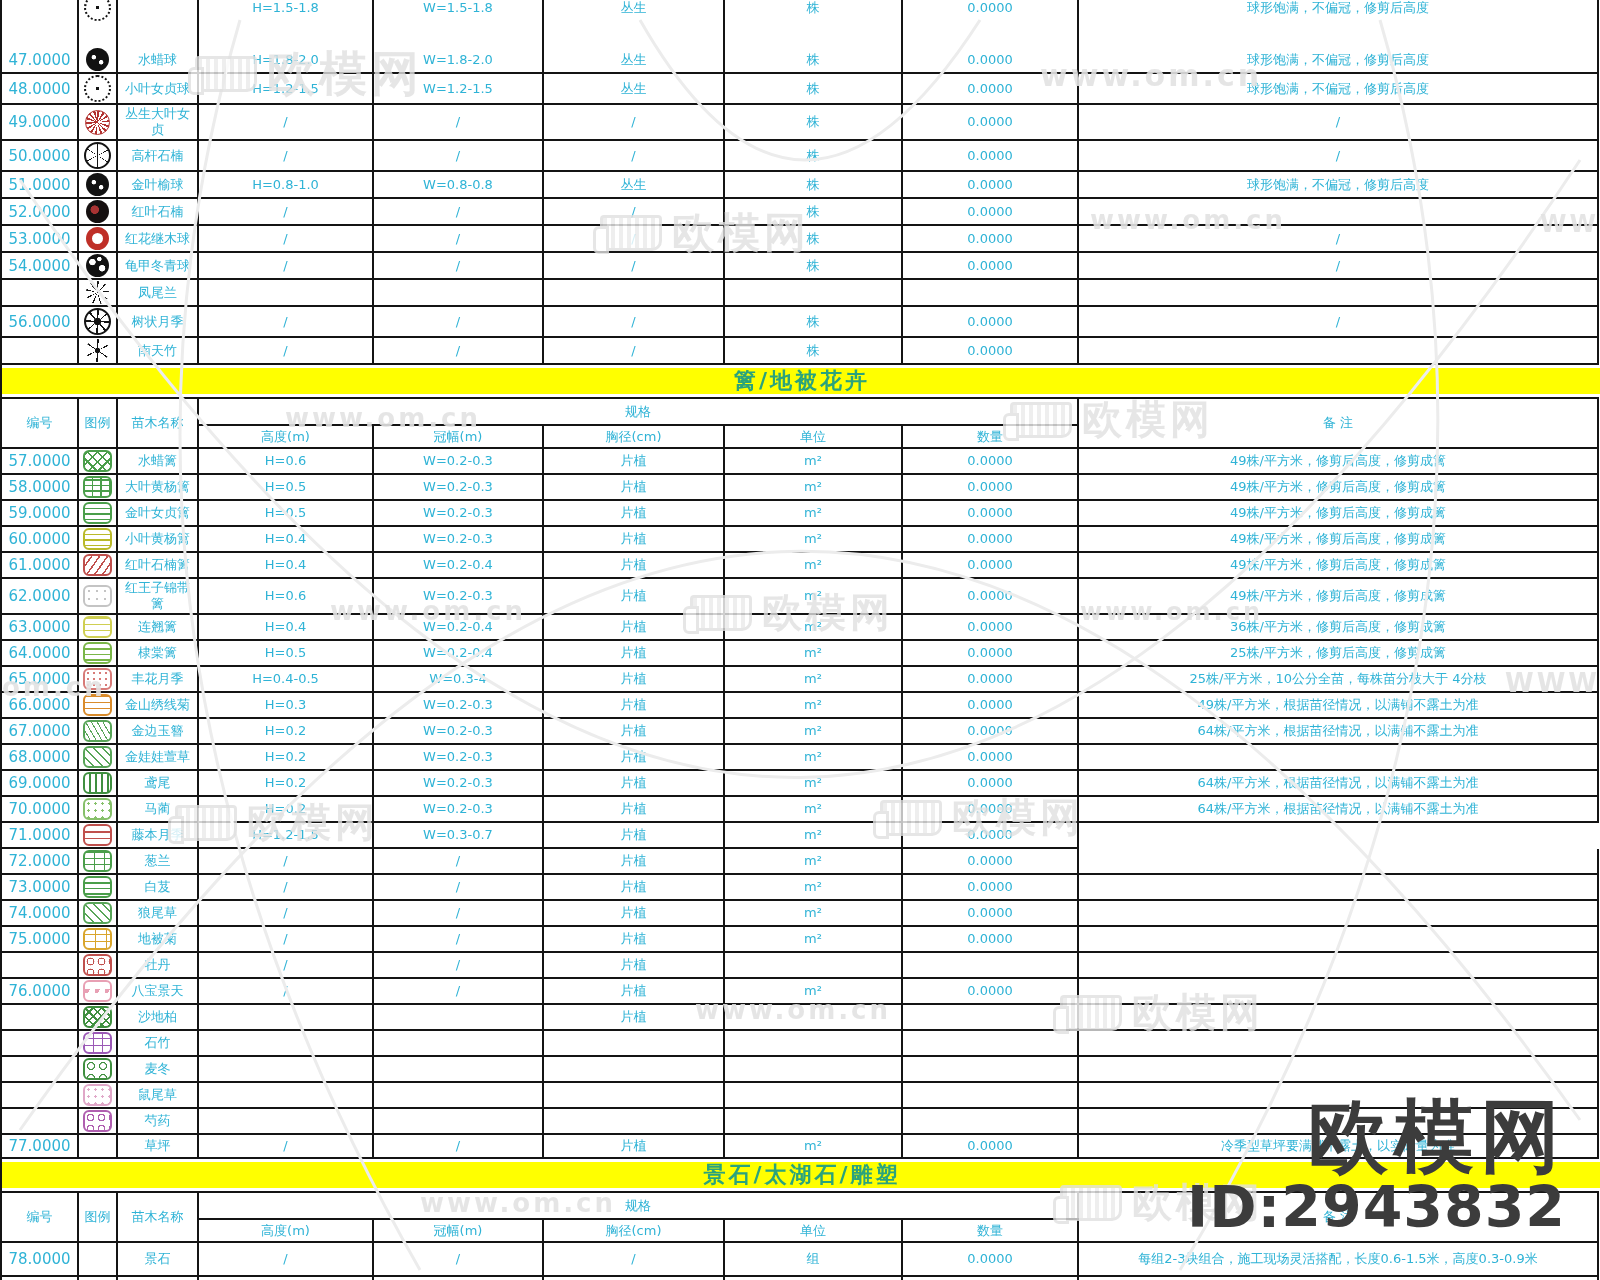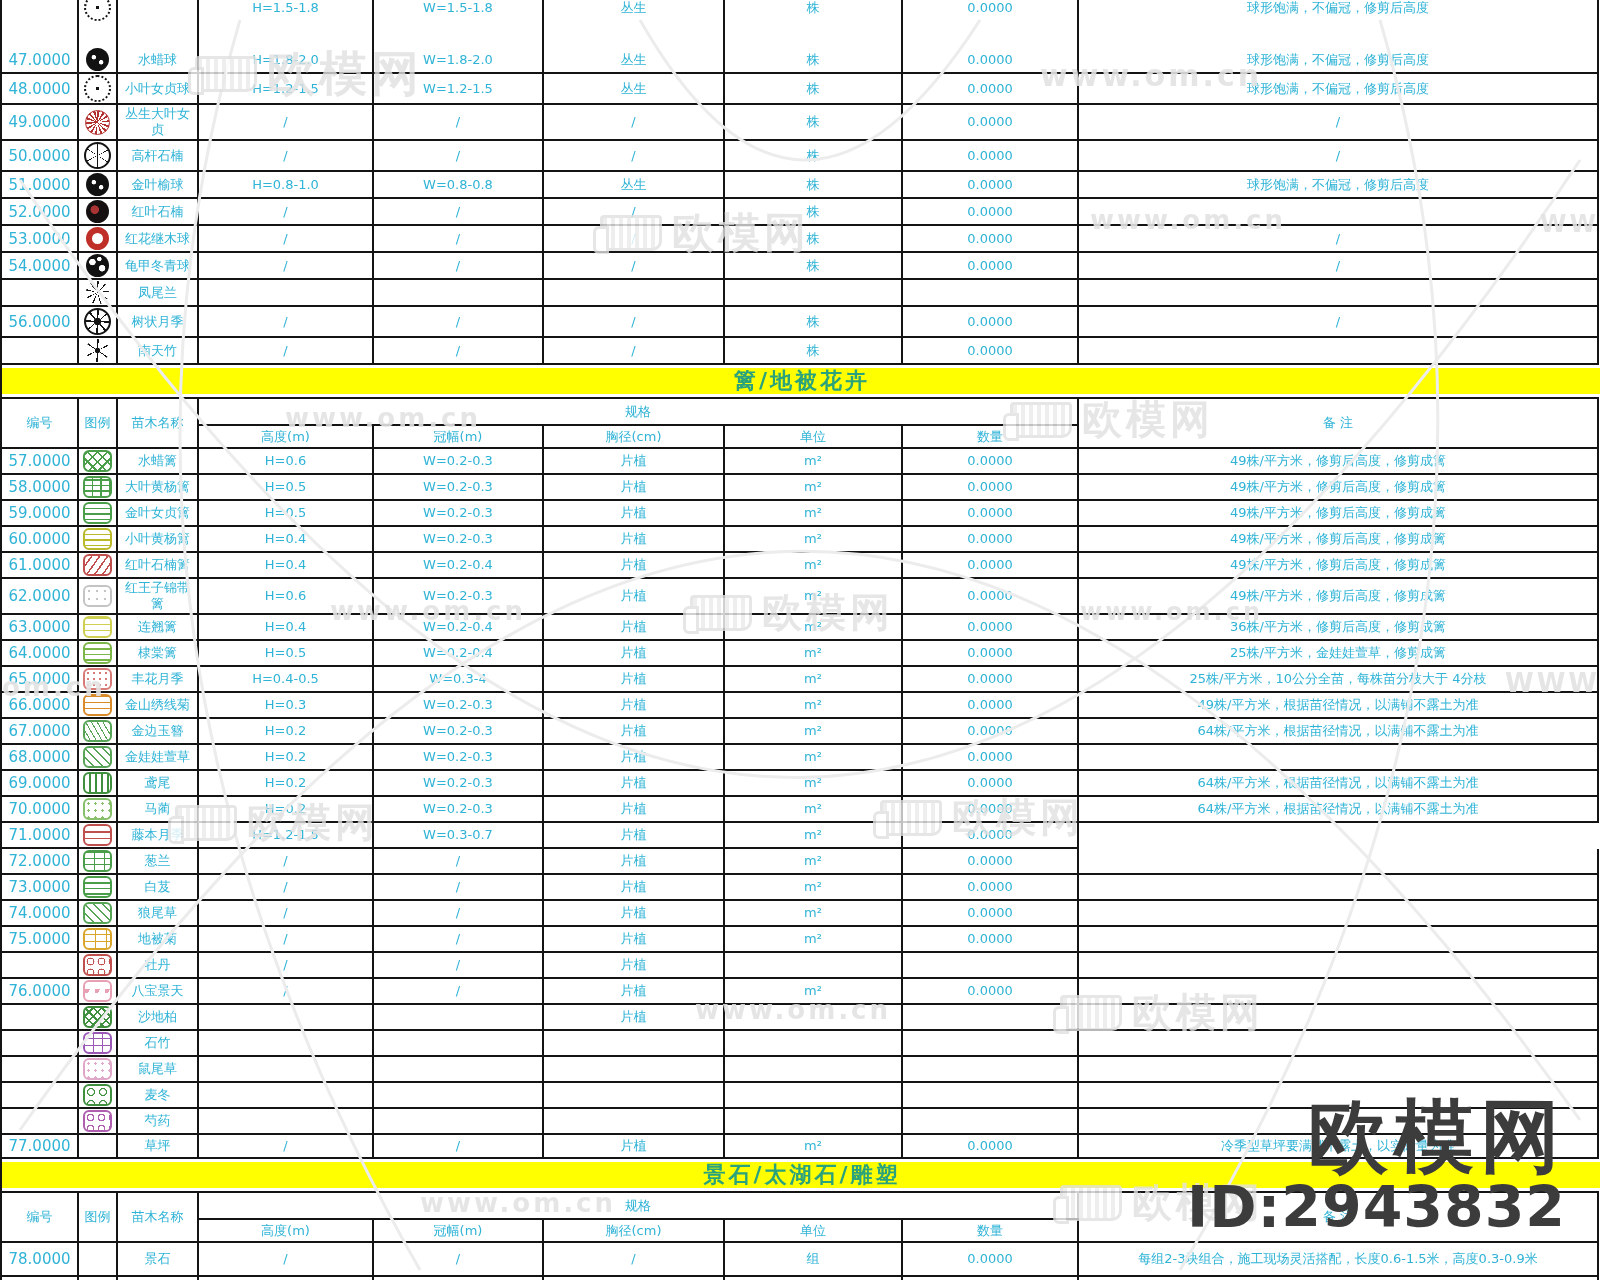--- a/index.html
+++ b/index.html
@@ -479,21 +479,21 @@
           <div class="c no">64.0000</div>
           <div class="c">
             <span class="licon" data-icon="hedge-lines-green-2"></span>
           </div>
           <div class="c">棣棠篱</div>
           <div class="c">H=0.5</div>
           <div class="c">W=0.2-0.4</div>
           <div class="c">片植</div>
           <div class="c">m²</div>
           <div class="c">0.0000</div>
-          <div class="c">25株/平方米，金娃娃萱草，修剪成篱</div>
+          <div class="c">25株/平方米，修剪后高度，修剪成篱</div>
         </div>
 
         <div class="row">
           <div class="c no">65.0000</div>
           <div class="c">
             <span class="licon" data-icon="hedge-dots-red"></span>
           </div>
           <div class="c">丰花月季</div>
           <div class="c">H=0.4-0.5</div>
           <div class="c">W=0.3-4</div>
@@ -694,37 +694,37 @@
           <div class="c"></div>
           <div class="c"></div>
           <div class="c"></div>
           <div class="c"></div>
           <div class="c"></div>
         </div>
 
         <div class="row">
           <div class="c no"></div>
           <div class="c">
+            <span class="licon" data-icon="hedge-circles-green"></span>
+          </div>
+          <div class="c">麦冬</div>
+          <div class="c"></div>
+          <div class="c"></div>
+          <div class="c"></div>
+          <div class="c"></div>
+          <div class="c"></div>
+          <div class="c"></div>
+        </div>
+
+        <div class="row">
+          <div class="c no"></div>
+          <div class="c">
             <span class="licon" data-icon="hedge-dots-pink"></span>
           </div>
           <div class="c">鼠尾草</div>
-          <div class="c"></div>
-          <div class="c"></div>
-          <div class="c"></div>
-          <div class="c"></div>
-          <div class="c"></div>
-          <div class="c"></div>
-        </div>
-
-        <div class="row">
-          <div class="c no"></div>
-          <div class="c">
-            <span class="licon" data-icon="hedge-circles-green"></span>
-          </div>
-          <div class="c">麦冬</div>
           <div class="c"></div>
           <div class="c"></div>
           <div class="c"></div>
           <div class="c"></div>
           <div class="c"></div>
           <div class="c"></div>
         </div>
 
         <div class="row">
           <div class="c no"></div>

